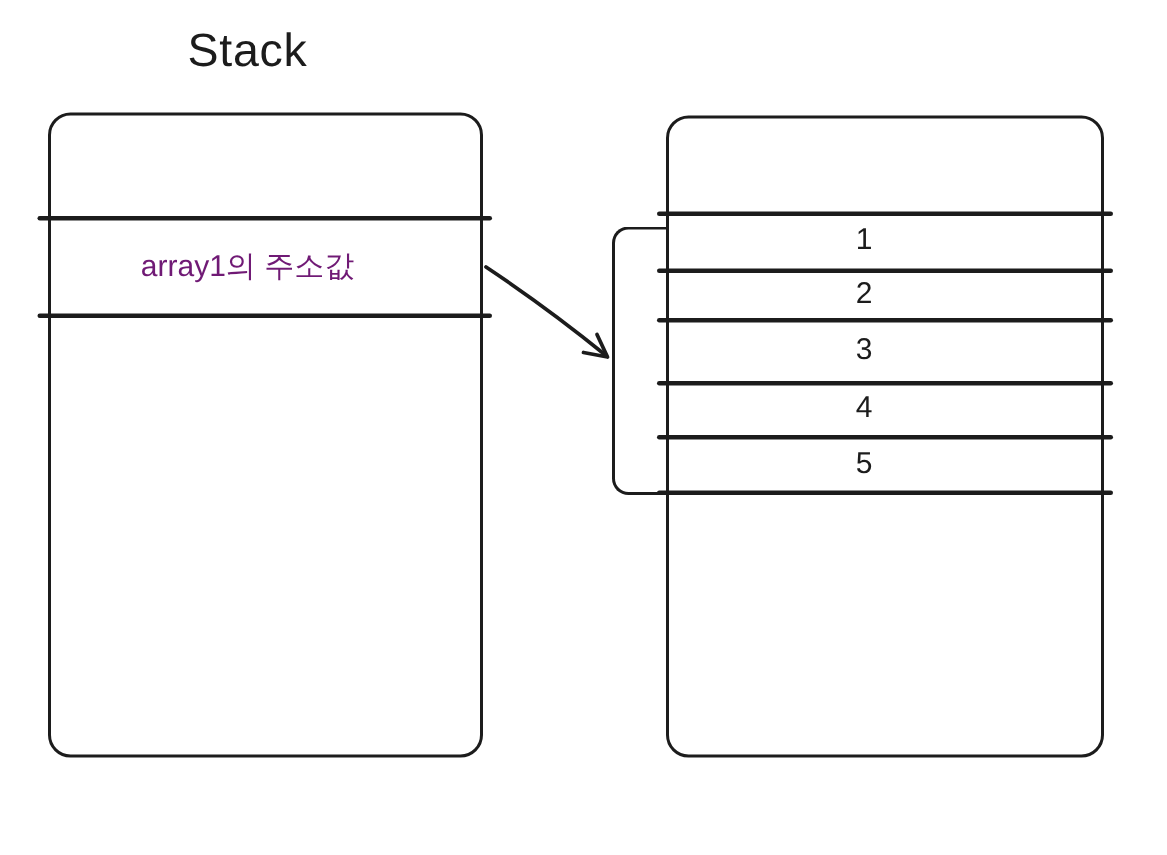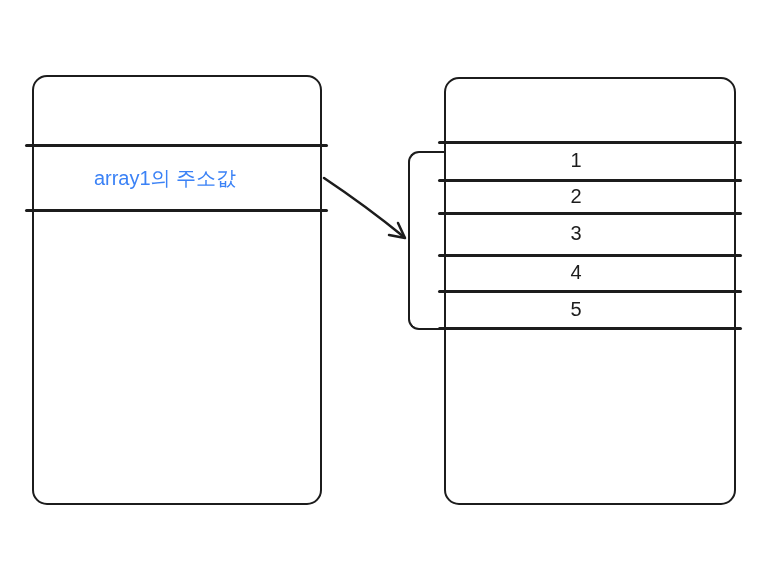--- a/index.html
+++ b/index.html
@@ -57,21 +57,21 @@
 
   .stack-band-label {
     position: absolute;
     left: 24px;
     top: 147px;
     width: 282px;
     height: 62px;
     line-height: 62px;
     text-align: center;
     font-size: 20px;
-    color: #3b82f6;
+    color: #701a75;
   }
 
   .heap-row-label {
     position: absolute;
     left: 446px;
     width: 260px;
     text-align: center;
     font-size: 20px;
     color: #1c1c1c;
   }
@@ -98,20 +98,21 @@
     left: 0;
     top: 0;
     pointer-events: none;
   }
 </style>
 </head>
 <body>
 
 <div class="canvas">
 
+  <div class="title stack-title">Stack</div>
 
   <div class="memory-box stack-box"></div>
 
   <div class="hline stack-line stack-line-1"></div>
   <div class="hline stack-line stack-line-2"></div>
 
   <div class="stack-band-label">array1의 주소값</div>
 
   <div class="memory-box heap-box"></div>
 

